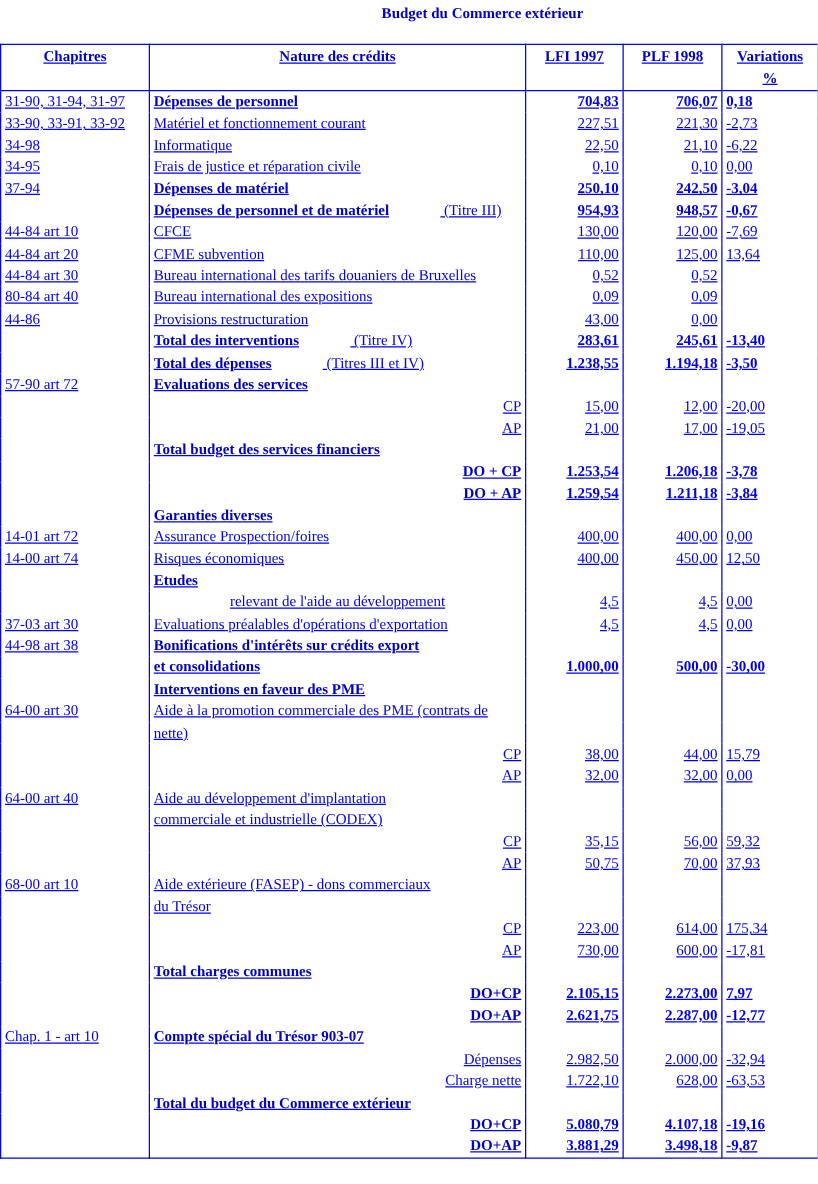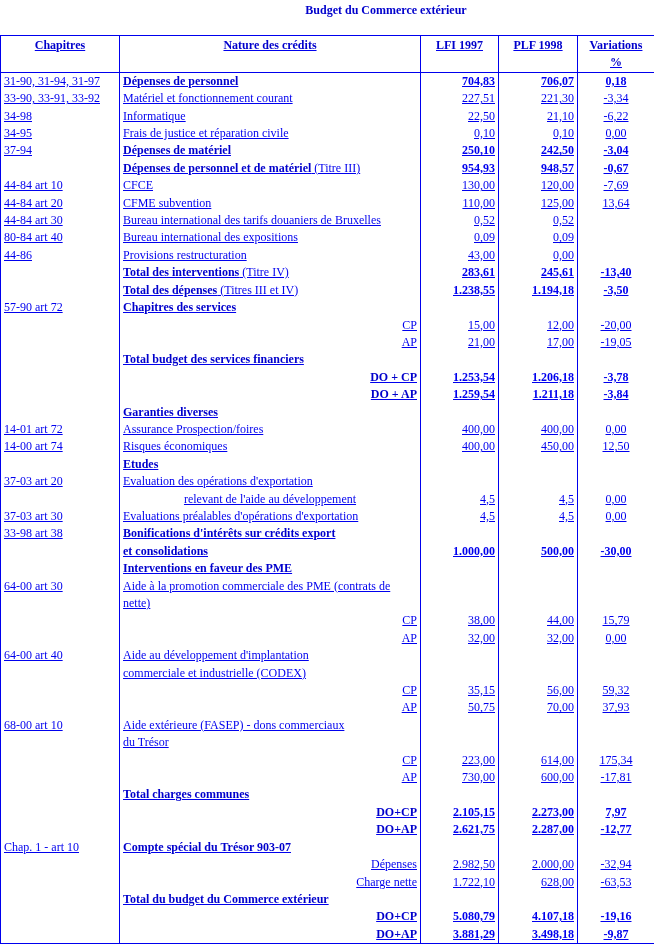--- a/index.html
+++ b/index.html
@@ -13,25 +13,25 @@
   table.budget col.c2 { width: 301px; }
   table.budget col.c3 { width: 78px; }
   table.budget col.c4 { width: 79px; }
   table.budget col.c5 { width: 77px; }
   table.budget td, table.budget th { padding: 0 3px; vertical-align: top; white-space: nowrap;
                  border-left: 1px solid #0000ee; border-right: 1px solid #0000ee; color: #0000ee; }
   table.budget thead th { font-weight: bold; border-top: 1px solid #0000ee; border-bottom: 1px solid #0000ee;
                  text-align: center; padding-top: 1px; color: #0000cc; }
   table.budget tbody tr:last-child td { border-bottom: 1px solid #0000ee; }
   td.num { text-align: right; padding-right: 4px; }
-  td.var { text-align: center; padding-right: 18px; }
+  td.var { text-align: left; padding-right: 18px; }
   td.b, td.b span.b { font-weight: bold; color: #0000cc; }
   td.sub { text-align: right; }
   td.indent { padding-left: 14px; text-align: center; }
-  span.norm { font-weight: normal; }
+  span.norm { font-weight: normal; margin-left: 41px; }
 </style>
 </head>
 <body>
 
 <div class="title">Budget du Commerce extérieur</div>
 
 <table class="budget">
   <colgroup>
       <col class="c1">
       <col class="c2">
@@ -54,21 +54,21 @@
         <td class="b"><span class="b">Dépenses de personnel</span></td>
         <td class="num b">704,83</td>
         <td class="num b">706,07</td>
         <td class="var b">0,18</td>
       </tr>
       <tr>
         <td>33-90, 33-91, 33-92</td>
         <td><span>Matériel et fonctionnement courant</span></td>
         <td class="num">227,51</td>
         <td class="num">221,30</td>
-        <td class="var">-3,34</td>
+        <td class="var">-2,73</td>
       </tr>
       <tr>
         <td>34-98</td>
         <td><span>Informatique</span></td>
         <td class="num">22,50</td>
         <td class="num">21,10</td>
         <td class="var">-6,22</td>
       </tr>
       <tr>
         <td>34-95</td>
@@ -135,21 +135,21 @@
       </tr>
       <tr>
         <td></td>
         <td class="b"><span class="b">Total des dépenses</span><span class="norm"> (Titres III et IV)</span></td>
         <td class="num b">1.238,55</td>
         <td class="num b">1.194,18</td>
         <td class="var b">-3,50</td>
       </tr>
       <tr>
         <td>57-90 art 72</td>
-        <td class="b"><span class="b">Chapitres des services</span></td>
+        <td class="b"><span class="b">Evaluations des services</span></td>
         <td class="num b"></td>
         <td class="num b"></td>
         <td class="var b"></td>
       </tr>
       <tr>
         <td></td>
         <td class="sub"><span>CP</span></td>
         <td class="num">15,00</td>
         <td class="num">12,00</td>
         <td class="var">-20,00</td>
@@ -204,42 +204,35 @@
         <td class="var">12,50</td>
       </tr>
       <tr>
         <td></td>
         <td class="b"><span class="b">Etudes</span></td>
         <td class="num b"></td>
         <td class="num b"></td>
         <td class="var b"></td>
       </tr>
       <tr>
-        <td>37-03 art 20</td>
-        <td><span>Evaluation des opérations d'exportation</span></td>
-        <td class="num"></td>
-        <td class="num"></td>
-        <td class="var"></td>
-      </tr>
-      <tr>
         <td></td>
         <td class="indent"><span>relevant de l'aide au développement</span></td>
         <td class="num">4,5</td>
         <td class="num">4,5</td>
         <td class="var">0,00</td>
       </tr>
       <tr>
         <td>37-03 art 30</td>
         <td><span>Evaluations préalables d'opérations d'exportation</span></td>
         <td class="num">4,5</td>
         <td class="num">4,5</td>
         <td class="var">0,00</td>
       </tr>
       <tr>
-        <td>33-98 art 38</td>
+        <td>44-98 art 38</td>
         <td class="b"><span class="b">Bonifications d'intérêts sur crédits export</span></td>
         <td class="num b"></td>
         <td class="num b"></td>
         <td class="var b"></td>
       </tr>
       <tr>
         <td></td>
         <td class="b"><span class="b">et consolidations</span></td>
         <td class="num b">1.000,00</td>
         <td class="num b">500,00</td>

